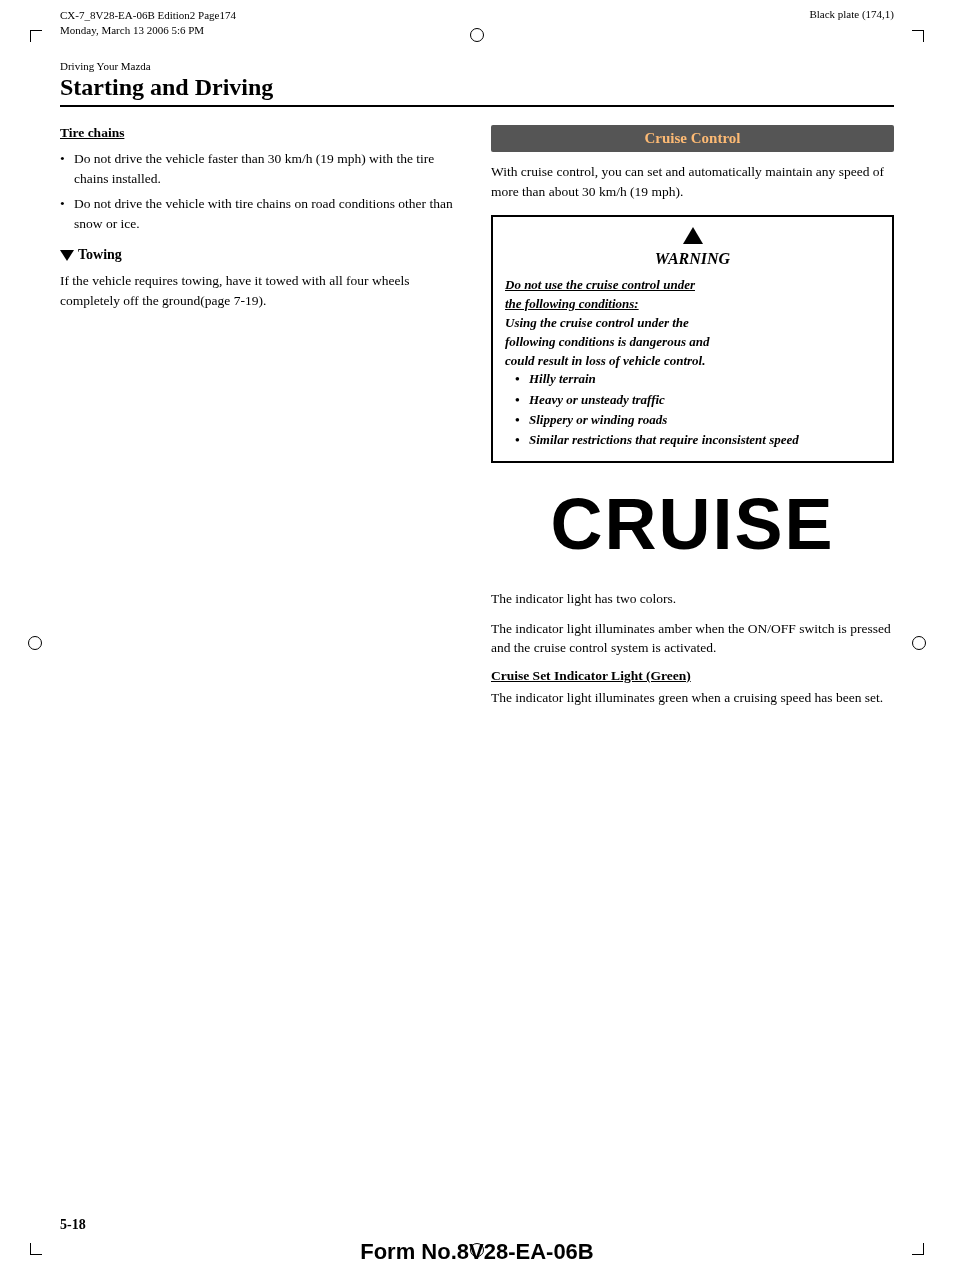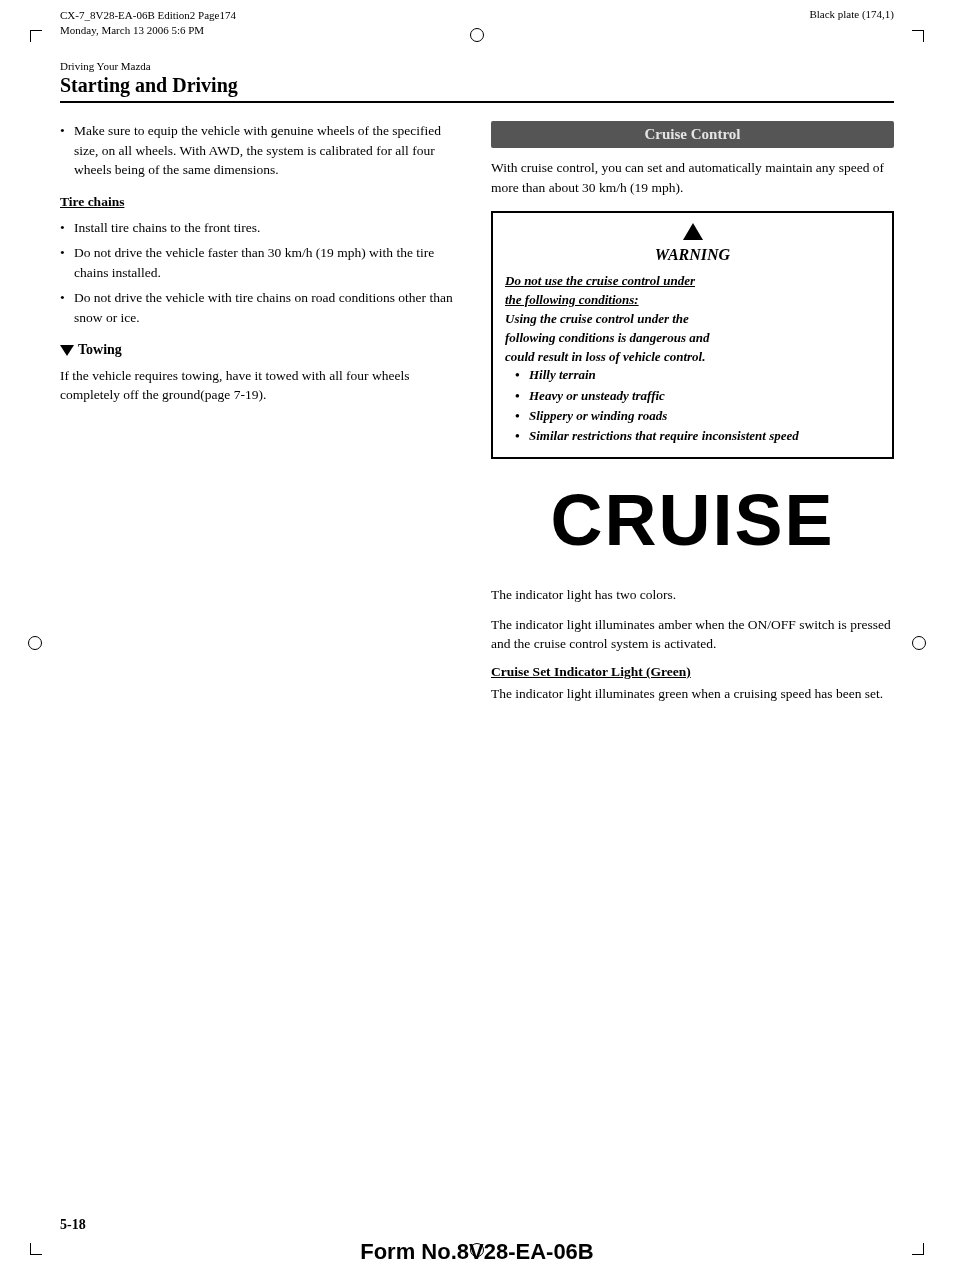--- a/index.html
+++ b/index.html
@@ -62,21 +62,21 @@
       bottom: 80px;
     }
 
     
     .section-label {
       font-size: 11px;
       font-weight: normal;
       margin-bottom: 2px;
     }
     .section-title {
-      font-size: 20px;
+      font-size: 24px;
       font-weight: bold;
       margin-bottom: 4px;
     }
     .section-divider {
       border: none;
       border-top: 2px solid #000;
       margin-bottom: 18px;
     }
 
     
@@ -136,21 +136,21 @@
       border-right: 7px solid transparent;
       border-top: 11px solid #000;
       margin-right: 4px;
       margin-top: 3px;
       flex-shrink: 0;
     }
 
     
     .cruise-control-heading {
       background: #555;
-      color: #e5e5e5;
+      color: #fdba74;
       text-align: center;
       font-size: 15px;
       font-weight: bold;
       padding: 5px 10px;
       margin-bottom: 10px;
       border-radius: 2px;
     }
 
     .intro-text {
       line-height: 1.45;
@@ -301,28 +301,24 @@
 <div class="page-content">
 
   <div class="section-label">Driving Your Mazda</div>
   <div class="section-title">Starting and Driving</div>
   <hr class="section-divider">
 
   <div class="two-col">
 
     <div class="col-left">
 
+
+      <div class="subsection-title">Tire chains</div>
+
       <ul class="bullet-list">
-        <li>Make sure to equip the vehicle with genuine wheels of the specified size, on all wheels. With AWD, the system is calibrated for all four wheels being of the same dimensions.</li>
-      </ul>
-
-      <div class="subsection-title">Tire chains</div>
-
-      <ul class="bullet-list">
-        <li>Install tire chains to the front tires.</li>
         <li>Do not drive the vehicle faster than 30 km/h (19 mph) with the tire chains installed.</li>
         <li>Do not drive the vehicle with tire chains on road conditions other than snow or ice.</li>
       </ul>
 
       <div class="triangle-heading">
         <span class="triangle-icon"></span>
         <span>Towing</span>
       </div>
 
       <p style="line-height:1.45;">If the vehicle requires towing, have it towed with all four wheels completely off the ground(page 7-19).</p>

